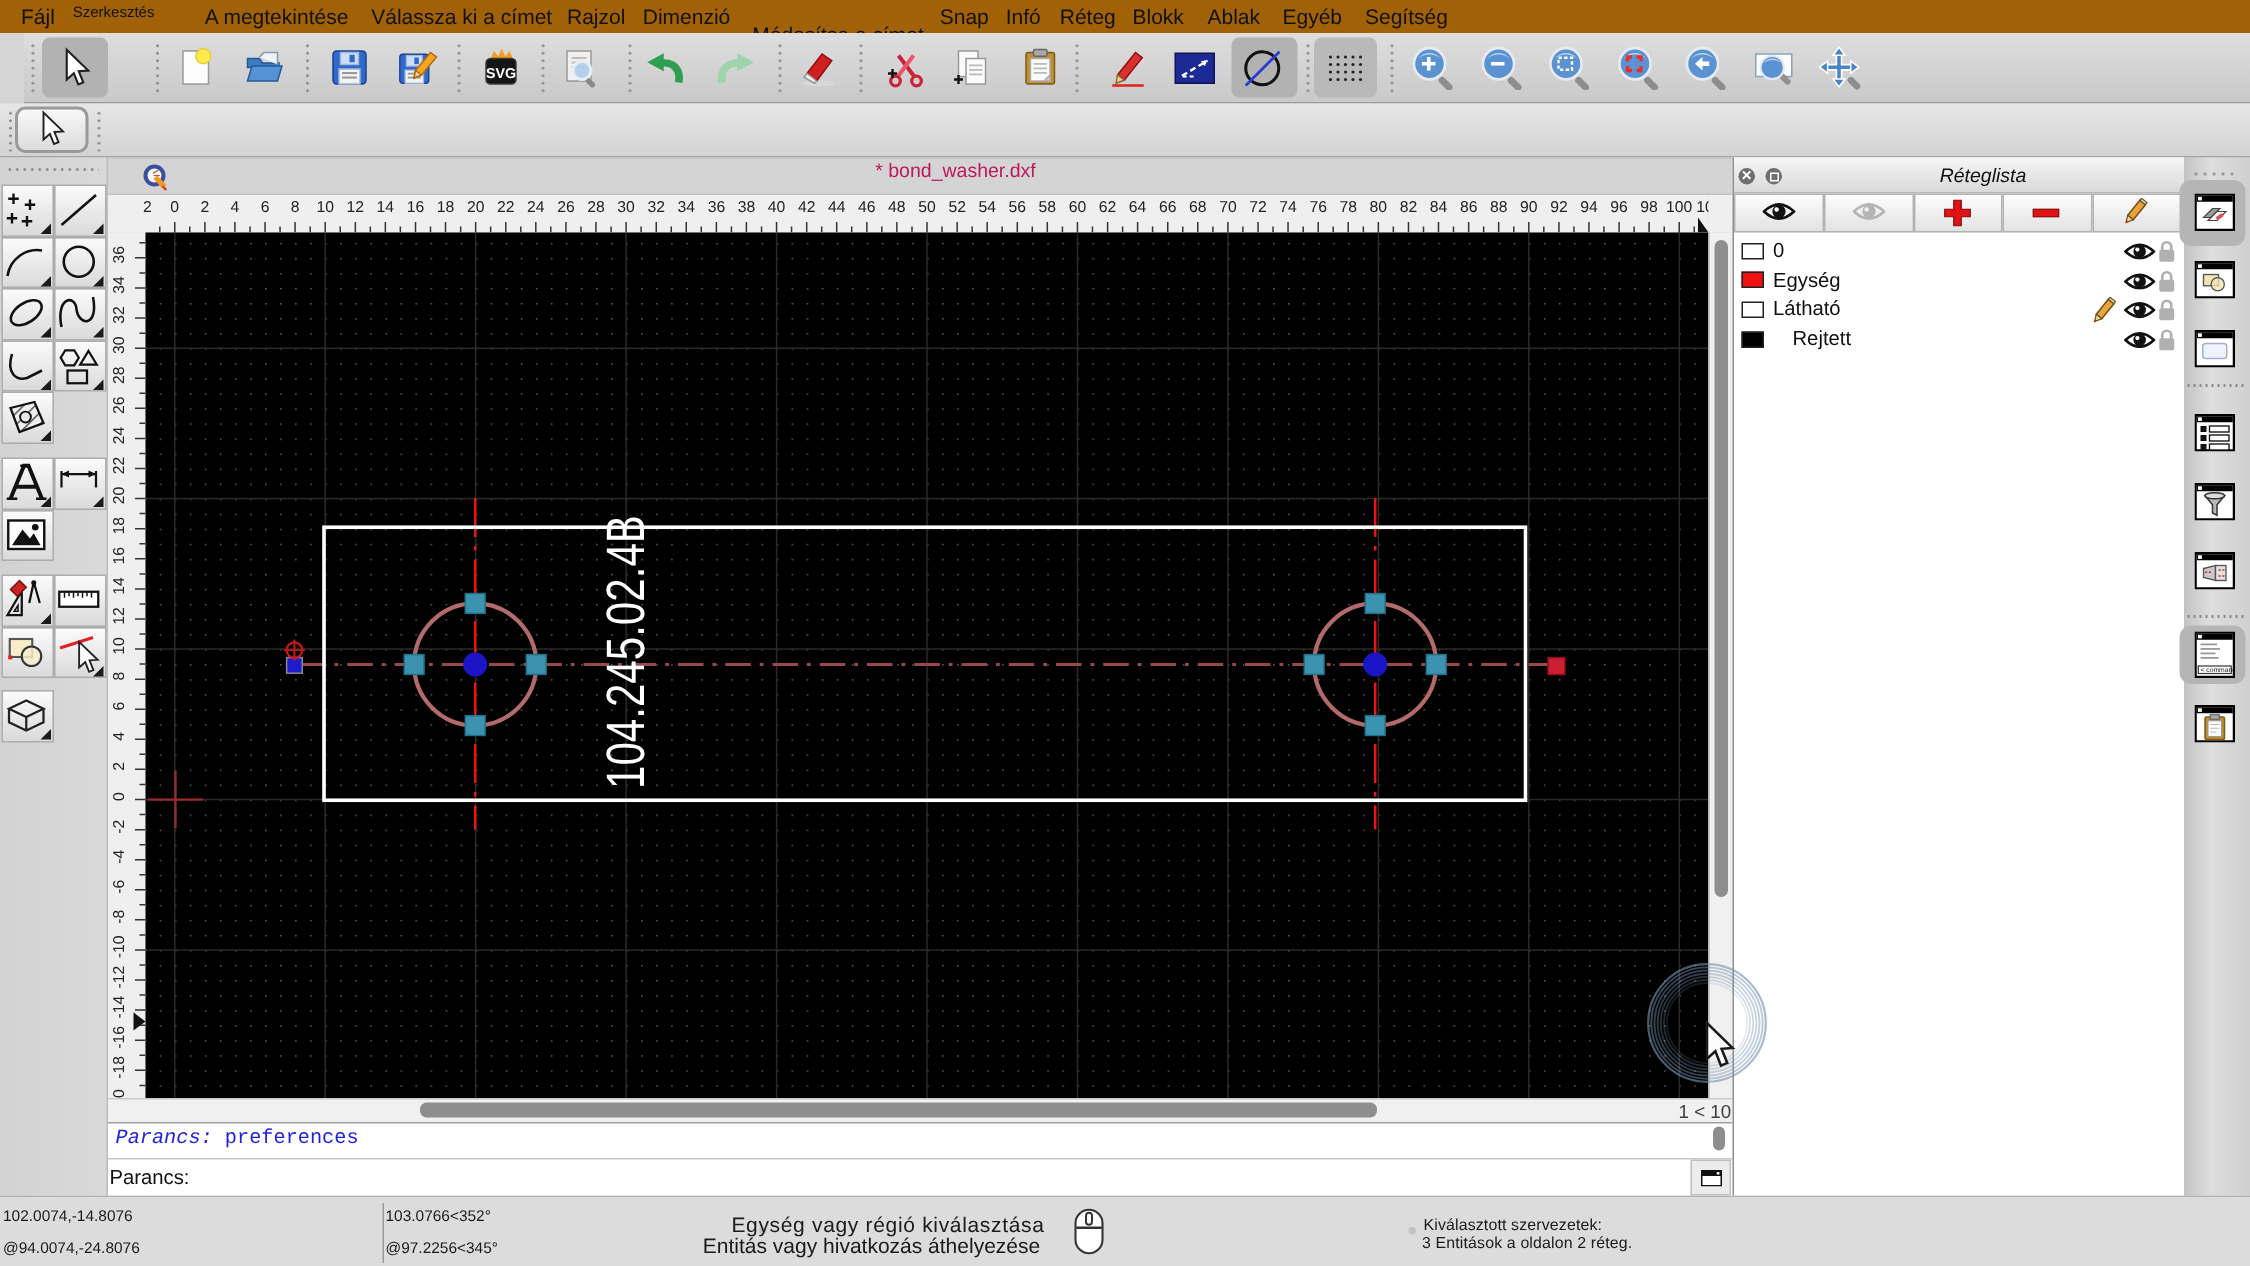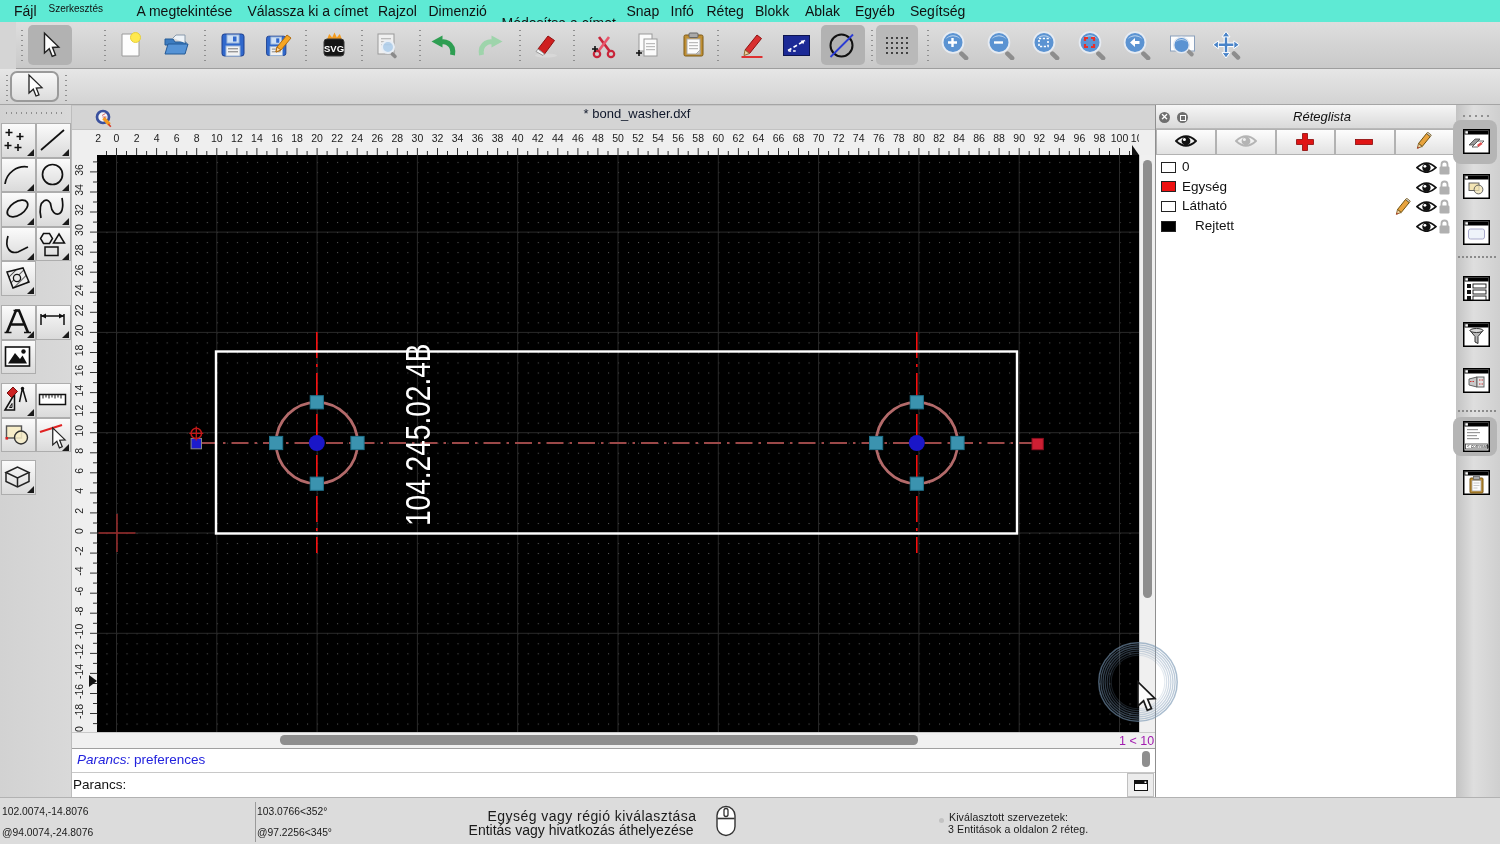--- a/index.html
+++ b/index.html
@@ -1,21 +1,21 @@
 <!DOCTYPE html>
 <html><head><meta charset="utf-8"><title>CAD</title><style>
 * { margin:0; padding:0; }
 html,body { width:1500px; height:844px; overflow:hidden; }
 body { font-family:"Liberation Sans", sans-serif; background:#d5d5d5;
        -webkit-font-smoothing:antialiased; }
 #app { position:relative; width:1500px; height:844px; transform:translateZ(0); }
 span, div { user-select:none; }
 </style></head><body>
 <div id="app">
-    <div style="position:absolute;left:0;top:0;width:1500px;height:22px;background:#5eead4;">
+    <div style="position:absolute;left:0;top:0;width:1500px;height:22px;background:#a16207;">
       <span style="position:absolute;left:14px;top:3px;font-size:14px;color:#111;white-space:nowrap;">Fájl</span>
       <span style="position:absolute;left:48.5px;top:3px;font-size:10px;color:#111;white-space:nowrap;">Szerkesztés</span>
       <span style="position:absolute;left:136.5px;top:3px;font-size:14px;color:#111;white-space:nowrap;">A megtekintése</span>
       <span style="position:absolute;left:247.5px;top:3px;font-size:14px;color:#111;white-space:nowrap;">Válassza ki a címet</span>
       <span style="position:absolute;left:378px;top:3px;font-size:14px;color:#111;white-space:nowrap;">Rajzol</span>
       <span style="position:absolute;left:428.5px;top:3px;font-size:14px;color:#111;white-space:nowrap;">Dimenzió</span>
       <span style="position:absolute;left:501.5px;top:3px;font-size:14px;color:#111;white-space:nowrap;margin-top:12px;">Módosítsa a címet</span>
       <span style="position:absolute;left:626.5px;top:3px;font-size:14px;color:#111;white-space:nowrap;">Snap</span>
       <span style="position:absolute;left:670.5px;top:3px;font-size:14px;color:#111;white-space:nowrap;">Infó</span>
       <span style="position:absolute;left:706.5px;top:3px;font-size:14px;color:#111;white-space:nowrap;">Réteg</span>
@@ -362,21 +362,21 @@
       </g>
       <path d="M33 26 L33 33 L26 33 Z" fill="#1a1a1a"></path>
     </svg>
     <div style="position:absolute;left:72px;top:105px;width:1083px;height:25px;background:#d4d4d4;border-top:1px solid #c6c6c6;border-bottom:1px solid #c2c2c2;box-sizing:border-box;">
       <svg style="position:absolute;left:23px;top:3px;" width="18" height="20" viewBox="0 0 18 20">
         <circle cx="8" cy="8" r="6" fill="#f6f6f6" stroke="#39509e" stroke-width="2.7"></circle>
         <path d="M8.5 9 L14.5 15.5" stroke="#f49a20" stroke-width="3.4"></path>
         <path d="M14 14.6 l2.4 2.6 -1.2 1 -2.4 -2.6 z" fill="#d43a2a"></path>
         <path d="M7 6.5 l3.5 -2 M7.5 8 h4" stroke="#cc4444" stroke-width="0.8"></path>
       </svg>
-      <span style="position:absolute;left:565px;top:0;transform:translateX(-50%);font-size:13px;color:#0f172a;white-space:nowrap;">* bond_washer.dxf</span>
+      <span style="position:absolute;left:565px;top:0;transform:translateX(-50%);font-size:13px;color:#be185d;white-space:nowrap;">* bond_washer.dxf</span>
     </div>
     <div style="position:absolute;left:1139px;top:130px;width:16px;height:25px;background:#efefef;"></div>
     <svg style="position:absolute;left:72px;top:130px;background:#efefef;" width="1067" height="25" viewBox="0 0 1067 25">
       <line x1="34.5" y1="21" x2="34.5" y2="25" stroke="#333" stroke-width="1"></line>
       <line x1="44.5" y1="18" x2="44.5" y2="25" stroke="#333" stroke-width="1"></line>
       <line x1="54.5" y1="21" x2="54.5" y2="25" stroke="#333" stroke-width="1"></line>
       <line x1="64.6" y1="18" x2="64.6" y2="25" stroke="#333" stroke-width="1"></line>
       <line x1="74.6" y1="21" x2="74.6" y2="25" stroke="#333" stroke-width="1"></line>
       <line x1="84.6" y1="18" x2="84.6" y2="25" stroke="#333" stroke-width="1"></line>
       <line x1="94.7" y1="21" x2="94.7" y2="25" stroke="#333" stroke-width="1"></line>
@@ -648,23 +648,23 @@
       <rect x="94.1" y="283.4" width="10.4" height="10.4" fill="#1c1ccc" stroke="#8a8a8a" stroke-width="1"></rect>
       <circle cx="99.3" cy="278.4" r="5.2" fill="none" stroke="#c41818" stroke-width="1.5"></circle>
       <path d="M92.3 278.4 h14 M99.3 271.4 v14" stroke="#c41818" stroke-width="1.3"></path>
       <rect x="935" y="283.4" width="11.3" height="11.3" fill="#cc1f33" stroke="#8a1020" stroke-width="1"></rect>
       <text x="0" y="0" transform="translate(332.5 371) rotate(-90) scale(0.78 1)" font-size="36" fill="#fff" font-family="Liberation Sans, sans-serif">104.245.02.4B</text>
     </svg>
     <div style="position:absolute;left:1139px;top:155px;width:16px;height:577px;background:#f0f0f0;border-left:1px solid #c9c9c9;box-sizing:border-box;"></div>
     <div style="position:absolute;left:1142.5px;top:160px;width:9px;height:438px;background:#8e8e8e;border-radius:4.5px;"></div>
     <div style="position:absolute;left:72px;top:732px;width:1083px;height:16px;background:#f0f0f0;border-top:1px solid #c9c9c9;box-sizing:border-box;"></div>
     <div style="position:absolute;left:280px;top:735px;width:638px;height:9.5px;background:#8e8e8e;border-radius:4.5px;"></div>
-    <span style="position:absolute;left:1119px;top:733.5px;font-size:12.5px;color:#a21caf;">1 &lt; 10</span>
+    <span style="position:absolute;left:1119px;top:733.5px;font-size:12.5px;color:#404040;">1 &lt; 10</span>
     <div style="position:absolute;left:72px;top:748px;width:1083px;height:24px;background:#fff;border-top:1px solid #9f9f9f;box-sizing:border-box;">
-      <span style="position:absolute;left:5px;top:3px;font-size:13.5px;color:#2222dd;"><i>Parancs:</i> preferences</span>
+      <span style="position:absolute;left:5px;top:3px;font-size:13.5px;color:#2222dd;font-family:Liberation Mono, monospace;"><i>Parancs:</i> preferences</span>
       <div style="position:absolute;left:1070px;top:2px;width:8px;height:16px;background:#8e8e8e;border-radius:4px;"></div>
     </div>
     <div style="position:absolute;left:72px;top:772px;width:1083px;height:25px;background:#fff;border-top:1px solid #c8c8c8;box-sizing:border-box;">
       <span style="position:absolute;left:1px;top:4px;font-size:13.5px;color:#111;">Parancs:</span>
       <div style="position:absolute;left:1055px;top:0px;width:27px;height:24px;background:#ececec;border:1px solid #c0c0c0;box-sizing:border-box;">
         <svg style="position:absolute;left:6px;top:6px;" width="14" height="11" viewBox="0 0 14 11">
           <rect x="0.5" y="0.5" width="13" height="10" fill="#fff" stroke="#111"></rect>
           <rect x="0.5" y="0.5" width="13" height="3.5" fill="#111"></rect>
           <rect x="10.5" y="1.4" width="1.8" height="1.6" fill="#fff"></rect>
         </svg>

